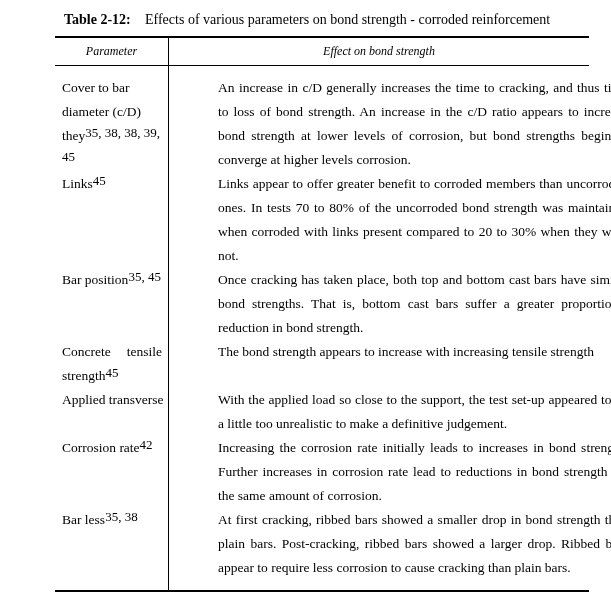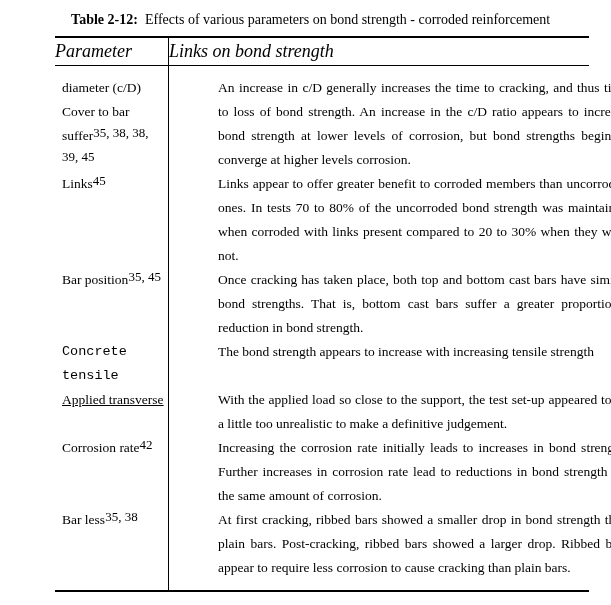--- a/index.html
+++ b/index.html
@@ -1,76 +1,77 @@
 <!DOCTYPE html>
 <html><head>
 <meta charset="utf-8">
 <style>
   html, body { margin:0; padding:0; background:#ffffff; }
   body { width:611px; height:605px; position:relative; overflow:hidden;
          font-family:"Liberation Serif", "DejaVu Serif", serif; color:#000; }
-  .title { position:absolute; left:64px; top:12px; font-size:14px; white-space:nowrap;text-align:center; }
+  .title { position:absolute; left:64px; top:12px; font-size:14px; white-space:nowrap; }
   .title .lbl { font-weight:bold; display:inline-block; width:81px; }
   .rule-top { position:absolute; left:55px; top:36px; width:534px; height:2px; background:#000; }
   .rule-head { position:absolute; left:55px; top:65px; width:534px; height:1px; background:#000; }
   .rule-bot { position:absolute; left:55px; top:590px; width:534px; height:2px; background:#000; }
   .vdiv { position:absolute; left:168px; top:38px; width:1px; height:552px; background:#000; }
-  .hcell { position:absolute; top:38px; height:27px; line-height:27px; font-style:italic; font-size:18px; }
+  .hcell { position:absolute; top:38px; height:27px; line-height:27px; font-style:italic; font-size:12px; text-align:center; }
   .hp { left:55px; width:113px; }
   .he { left:169px; width:420px; }
   .row { position:absolute; left:55px; width:534px; }
   .pcell { position:absolute; left:7px; width:100px; font-size:13.5px; line-height:24px; }
   .ecell { position:absolute; left:119px; width:410px; font-size:13.5px; line-height:24px; text-align:justify;margin-left:44px; }
   sup { font-size:13px; vertical-align:top; position:relative; top:-3px; }
 </style>
 </head>
 <body>
 
 <div class="title">
   <span class="lbl">Table 2-12:</span><span>Effects of various parameters on bond strength - corroded reinforcement</span>
 </div>
 
 <div class="rule-top"></div>
 <div class="hcell hp">Parameter</div>
-<div class="hcell he">Links on bond strength</div>
+<div class="hcell he">Effect on bond strength</div>
 <div class="rule-head"></div>
 <div class="vdiv"></div>
 
 <div class="row" style="top:76px;">
   <div class="pcell">
+    <div>Cover to bar</div>
     <div>diameter (c/D)</div>
-    <div>Cover to bar</div>
-    <div><span>suffer</span><sup>35, 38, 38, 39, 45</sup></div>
+    <div><span>they</span><sup>35, 38, 38, 39, 45</sup></div>
   </div>
   <div class="ecell">An increase in c/D generally increases the time to cracking, and thus time to loss of bond strength.  An increase in the c/D ratio appears to increase bond strength at lower levels of corrosion, but bond strengths begin to converge at higher levels corrosion.</div>
 </div>
 
 <div class="row" style="top:172px;">
   <div class="pcell">
     <span>Links</span><sup>45</sup>
   </div>
   <div class="ecell">Links appear to offer greater benefit to corroded members than uncorroded ones.  In tests 70 to 80% of the uncorroded bond strength was maintained when corroded with links present compared to 20 to 30% when they were not.</div>
 </div>
 
 <div class="row" style="top:268px;">
   <div class="pcell">
     <span>Bar position</span><sup>35, 45</sup>
   </div>
   <div class="ecell">Once cracking has taken place, both top and bottom cast bars have similar bond strengths.  That is, bottom cast bars suffer a greater proportional reduction in bond strength.</div>
 </div>
 
 <div class="row" style="top:340px;">
   <div class="pcell">
-    <div class="just" style="text-align:justify;text-align-last:justify;font-family:Liberation Mono, monospace;">Concrete tensile</div>
+    <div class="just" style="text-align:justify;text-align-last:justify;">Concrete tensile</div>
+    <div><span>strength</span><sup>45</sup></div>
   </div>
   <div class="ecell">The bond strength appears to increase with increasing tensile strength</div>
 </div>
 
 <div class="row" style="top:388px;">
-  <div class="pcell" style="width:108px;text-decoration:underline;">
+  <div class="pcell" style="width:108px;">
     <div>Applied transverse</div>
   </div>
   <div class="ecell">With the applied load so close to the support, the test set-up appeared to be a little too unrealistic to make a definitive judgement.</div>
 </div>
 
 <div class="row" style="top:436px;">
   <div class="pcell" style="width:108px;font-family:Liberation Serif, serif;">
     <span>Corrosion rate</span><sup>42</sup>
   </div>
   <div class="ecell">Increasing the corrosion rate initially leads to increases in bond strength. Further increases in corrosion rate lead to reductions in bond strength for the same amount of corrosion.</div>

